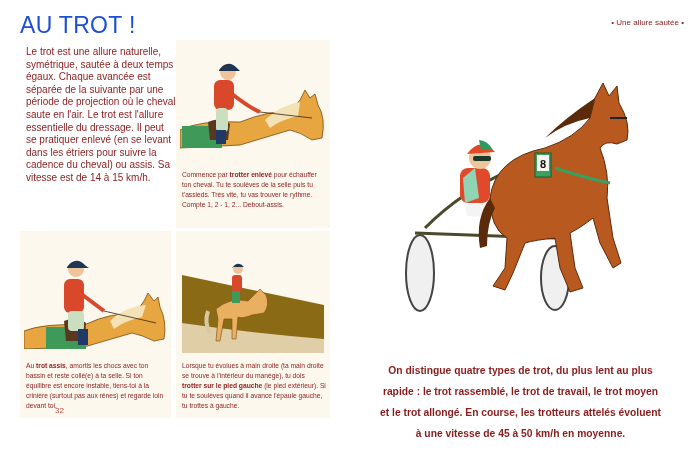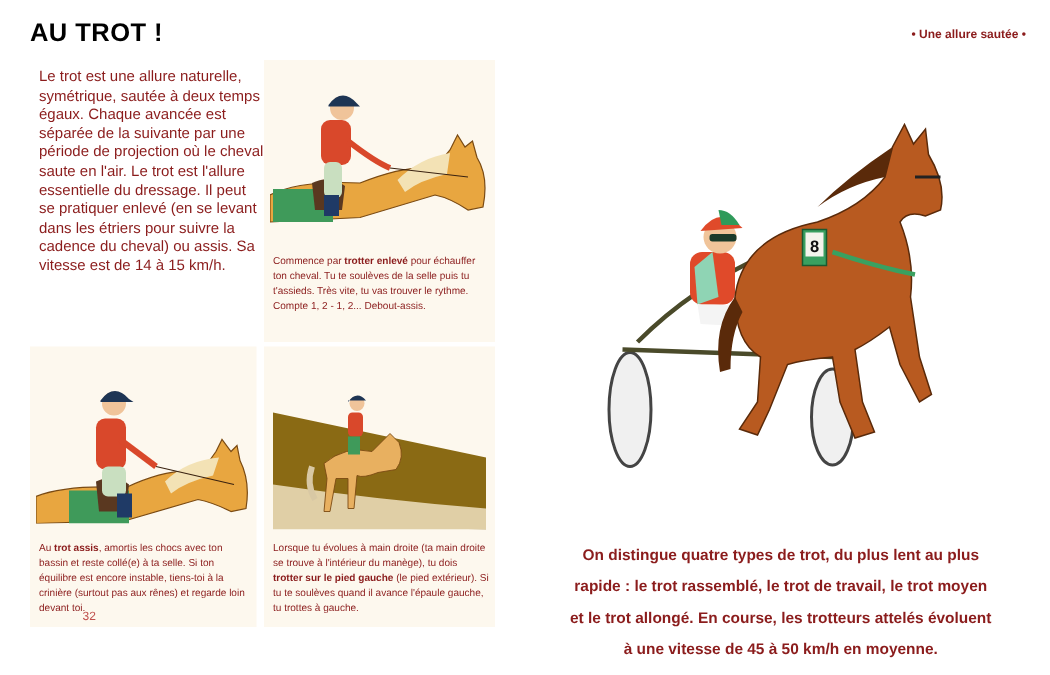--- a/index.html
+++ b/index.html
@@ -1,24 +1,24 @@
 <!DOCTYPE html>
 <html><head>
 <meta charset="utf-8">
 <style>
   html, body { margin:0; padding:0; }
   body { width:700px; height:450px; background:#ffffff; position:relative; overflow:hidden; font-family:"Liberation Sans", sans-serif; color:#8b1c1c; }
-  .title { position:absolute; left:20px; top:12px; font-size:17px; font-weight:bold; color:#000000; letter-spacing:0.3px; }
+  .title { position:absolute; left:20px; top:12px; font-size:23px; font-weight:normal; color:#1d4ed8; letter-spacing:0.3px; }
   .intro { position:absolute; left:26px; top:46px; width:150px; font-size:10px; line-height:12.6px; font-weight:normal; color:#8b1c1c; }
   .panel { position:absolute; background:#fdf8ee; }
   .panel .art { position:absolute; left:4px; right:4px; }
   .panel .cap { position:absolute; left:6px; right:4px; font-size:6.7px; line-height:10.1px; color:#8b1c1c; }
   .cap b { font-weight:bold; }
   .pnum { position:absolute; left:19px; top:406px; font-size:8px; color:#c0504d;margin-left:36px; }
-  .section { position:absolute; right:16px; top:18px; font-size:8px; font-weight:bold; color:#8b1c1c;margin-left:40px; }
+  .section { position:absolute; right:16px; top:18px; font-size:8px; font-weight:normal; color:#8b1c1c;margin-left:40px; }
   .bottom-text { position:absolute; left:378px; top:360px; width:285px; text-align:center; font-size:10.3px; line-height:21px; font-weight:bold; color:#8b1c1c; }
   .sulky { position:absolute; left:395px; top:78px; width:250px; height:240px; }
 </style>
 </head>
 <body>
 
 <div class="title">AU TROT !</div>
 <div class="section">• Une allure sautée •</div>
 
 <div class="intro">Le trot est une allure naturelle, symétrique, sautée à deux temps égaux. Chaque avancée est séparée de la suivante par une période de projection où le cheval saute en l'air. Le trot est l'allure essentielle du dressage. Il peut se pratiquer enlevé (en se levant dans les étriers pour suivre la cadence du cheval) ou assis. Sa vitesse est de 14 à 15 km/h.</div>

